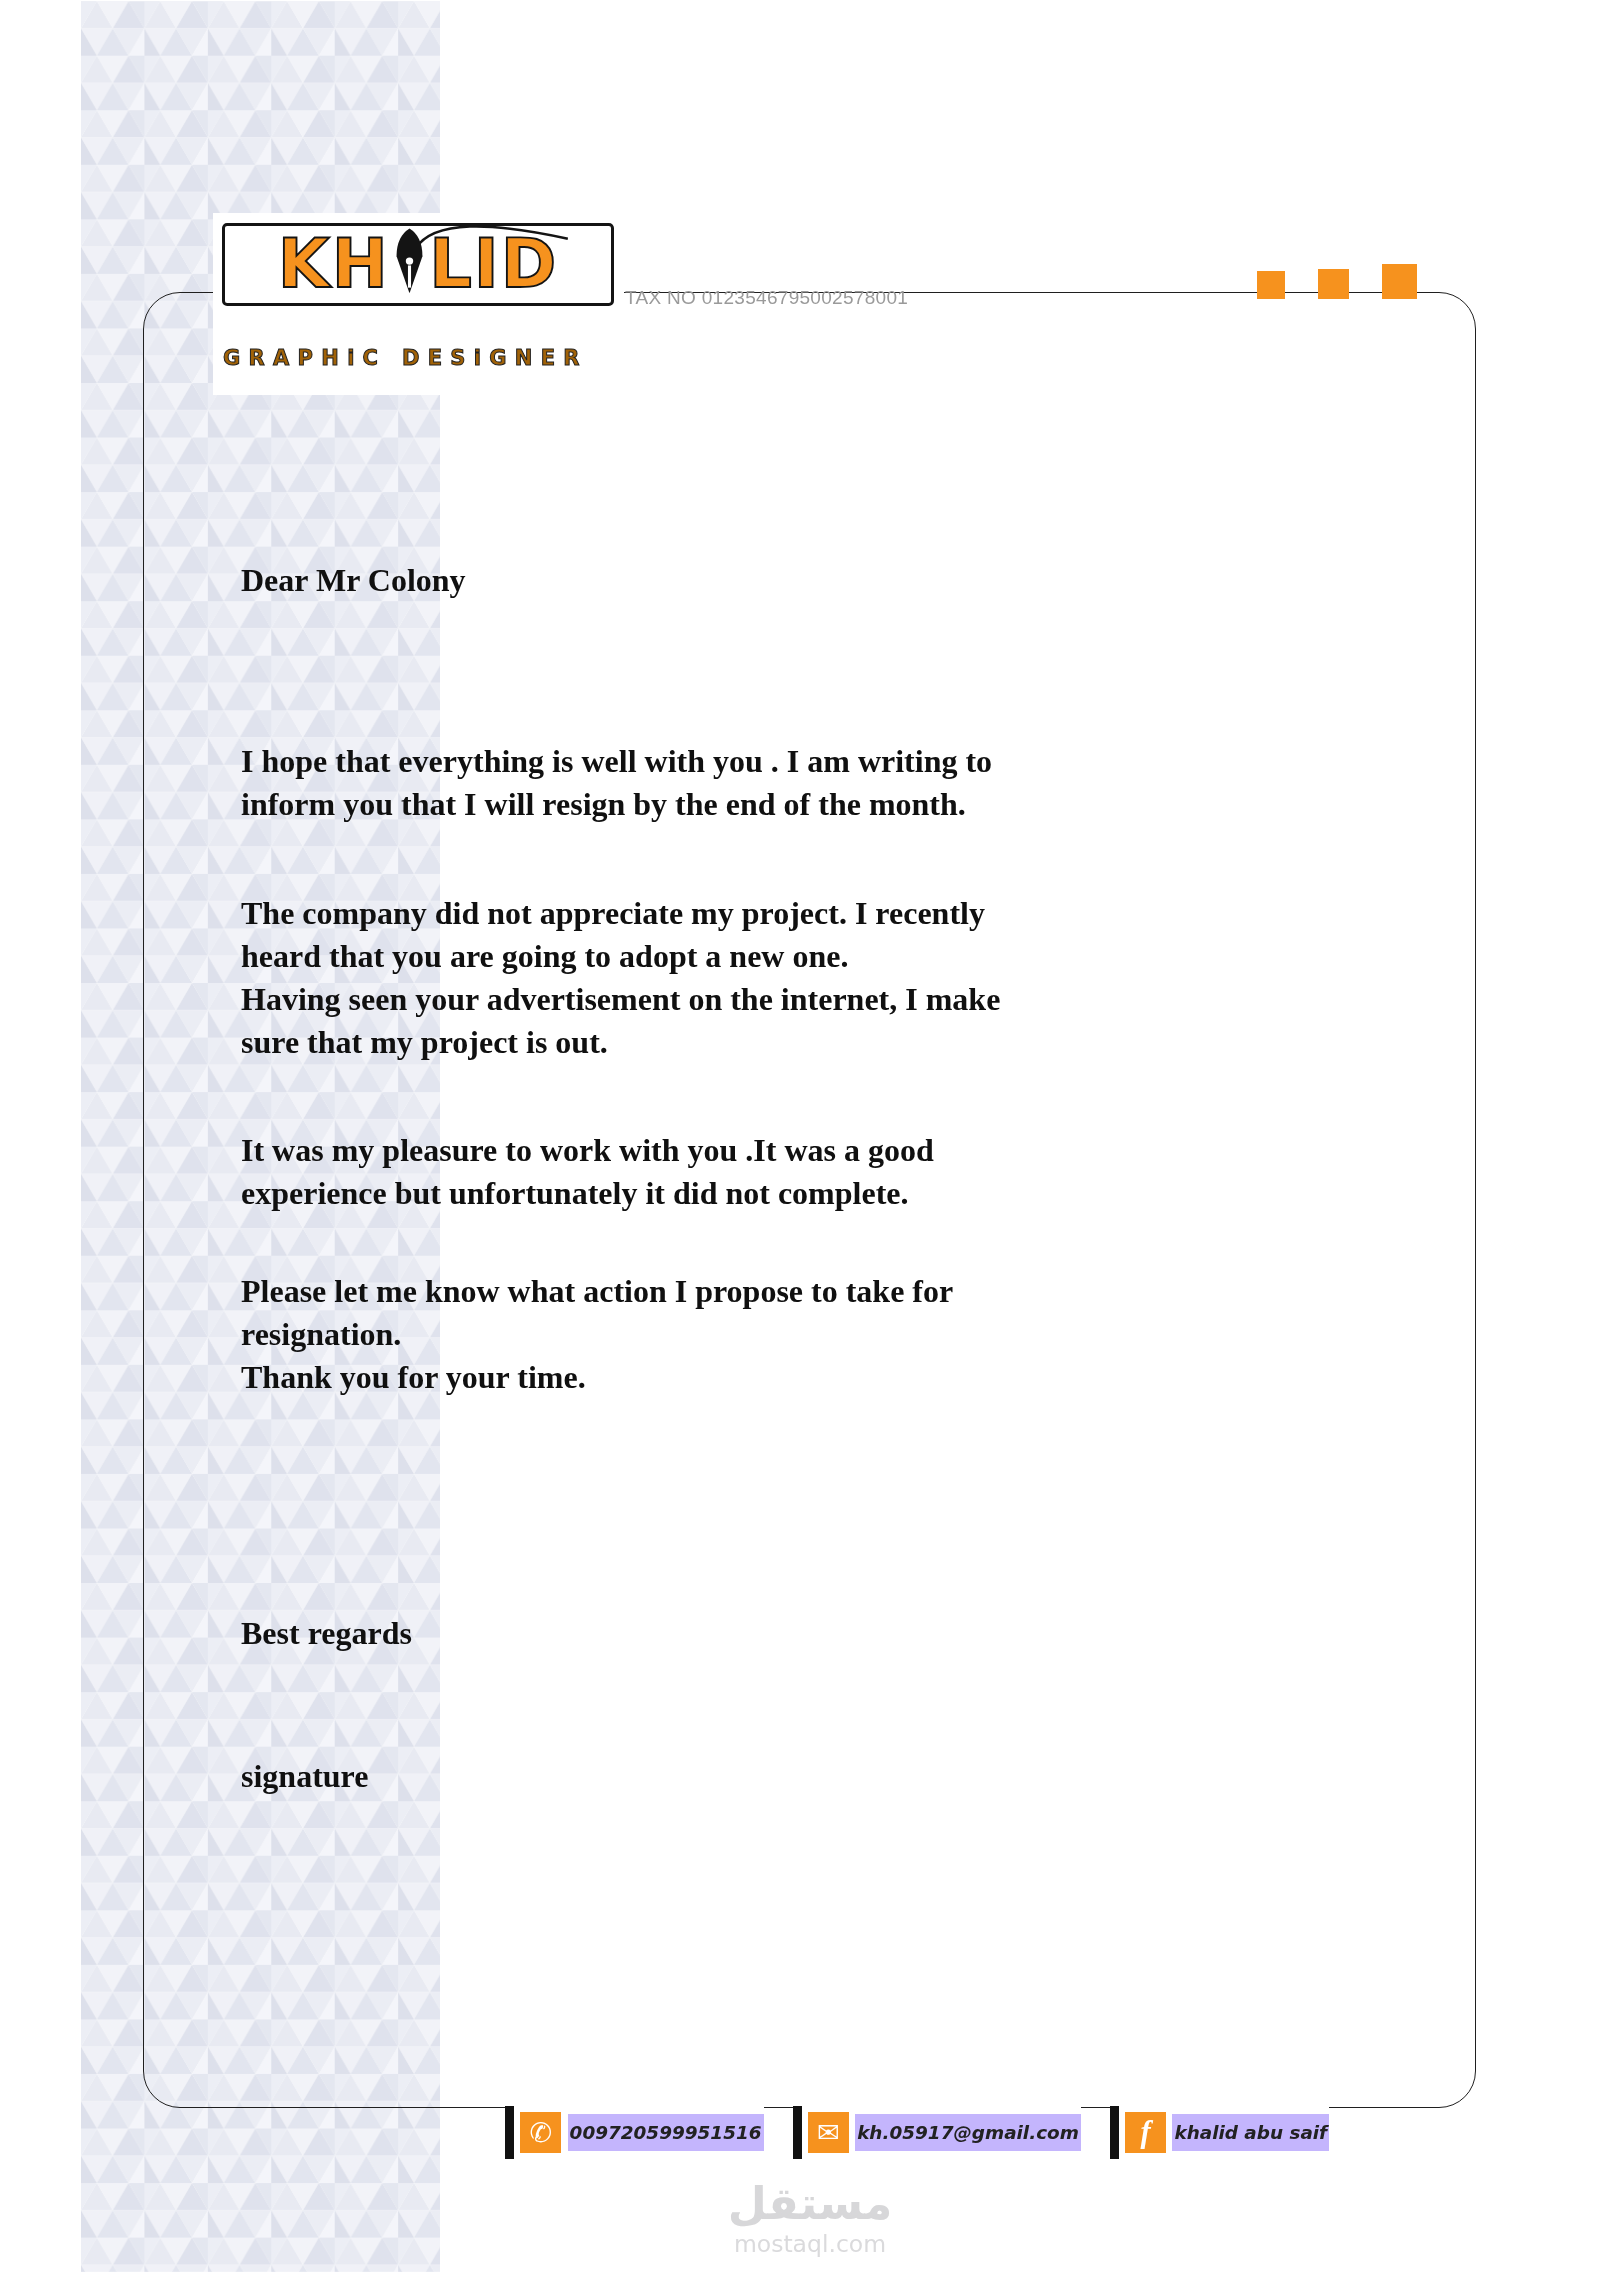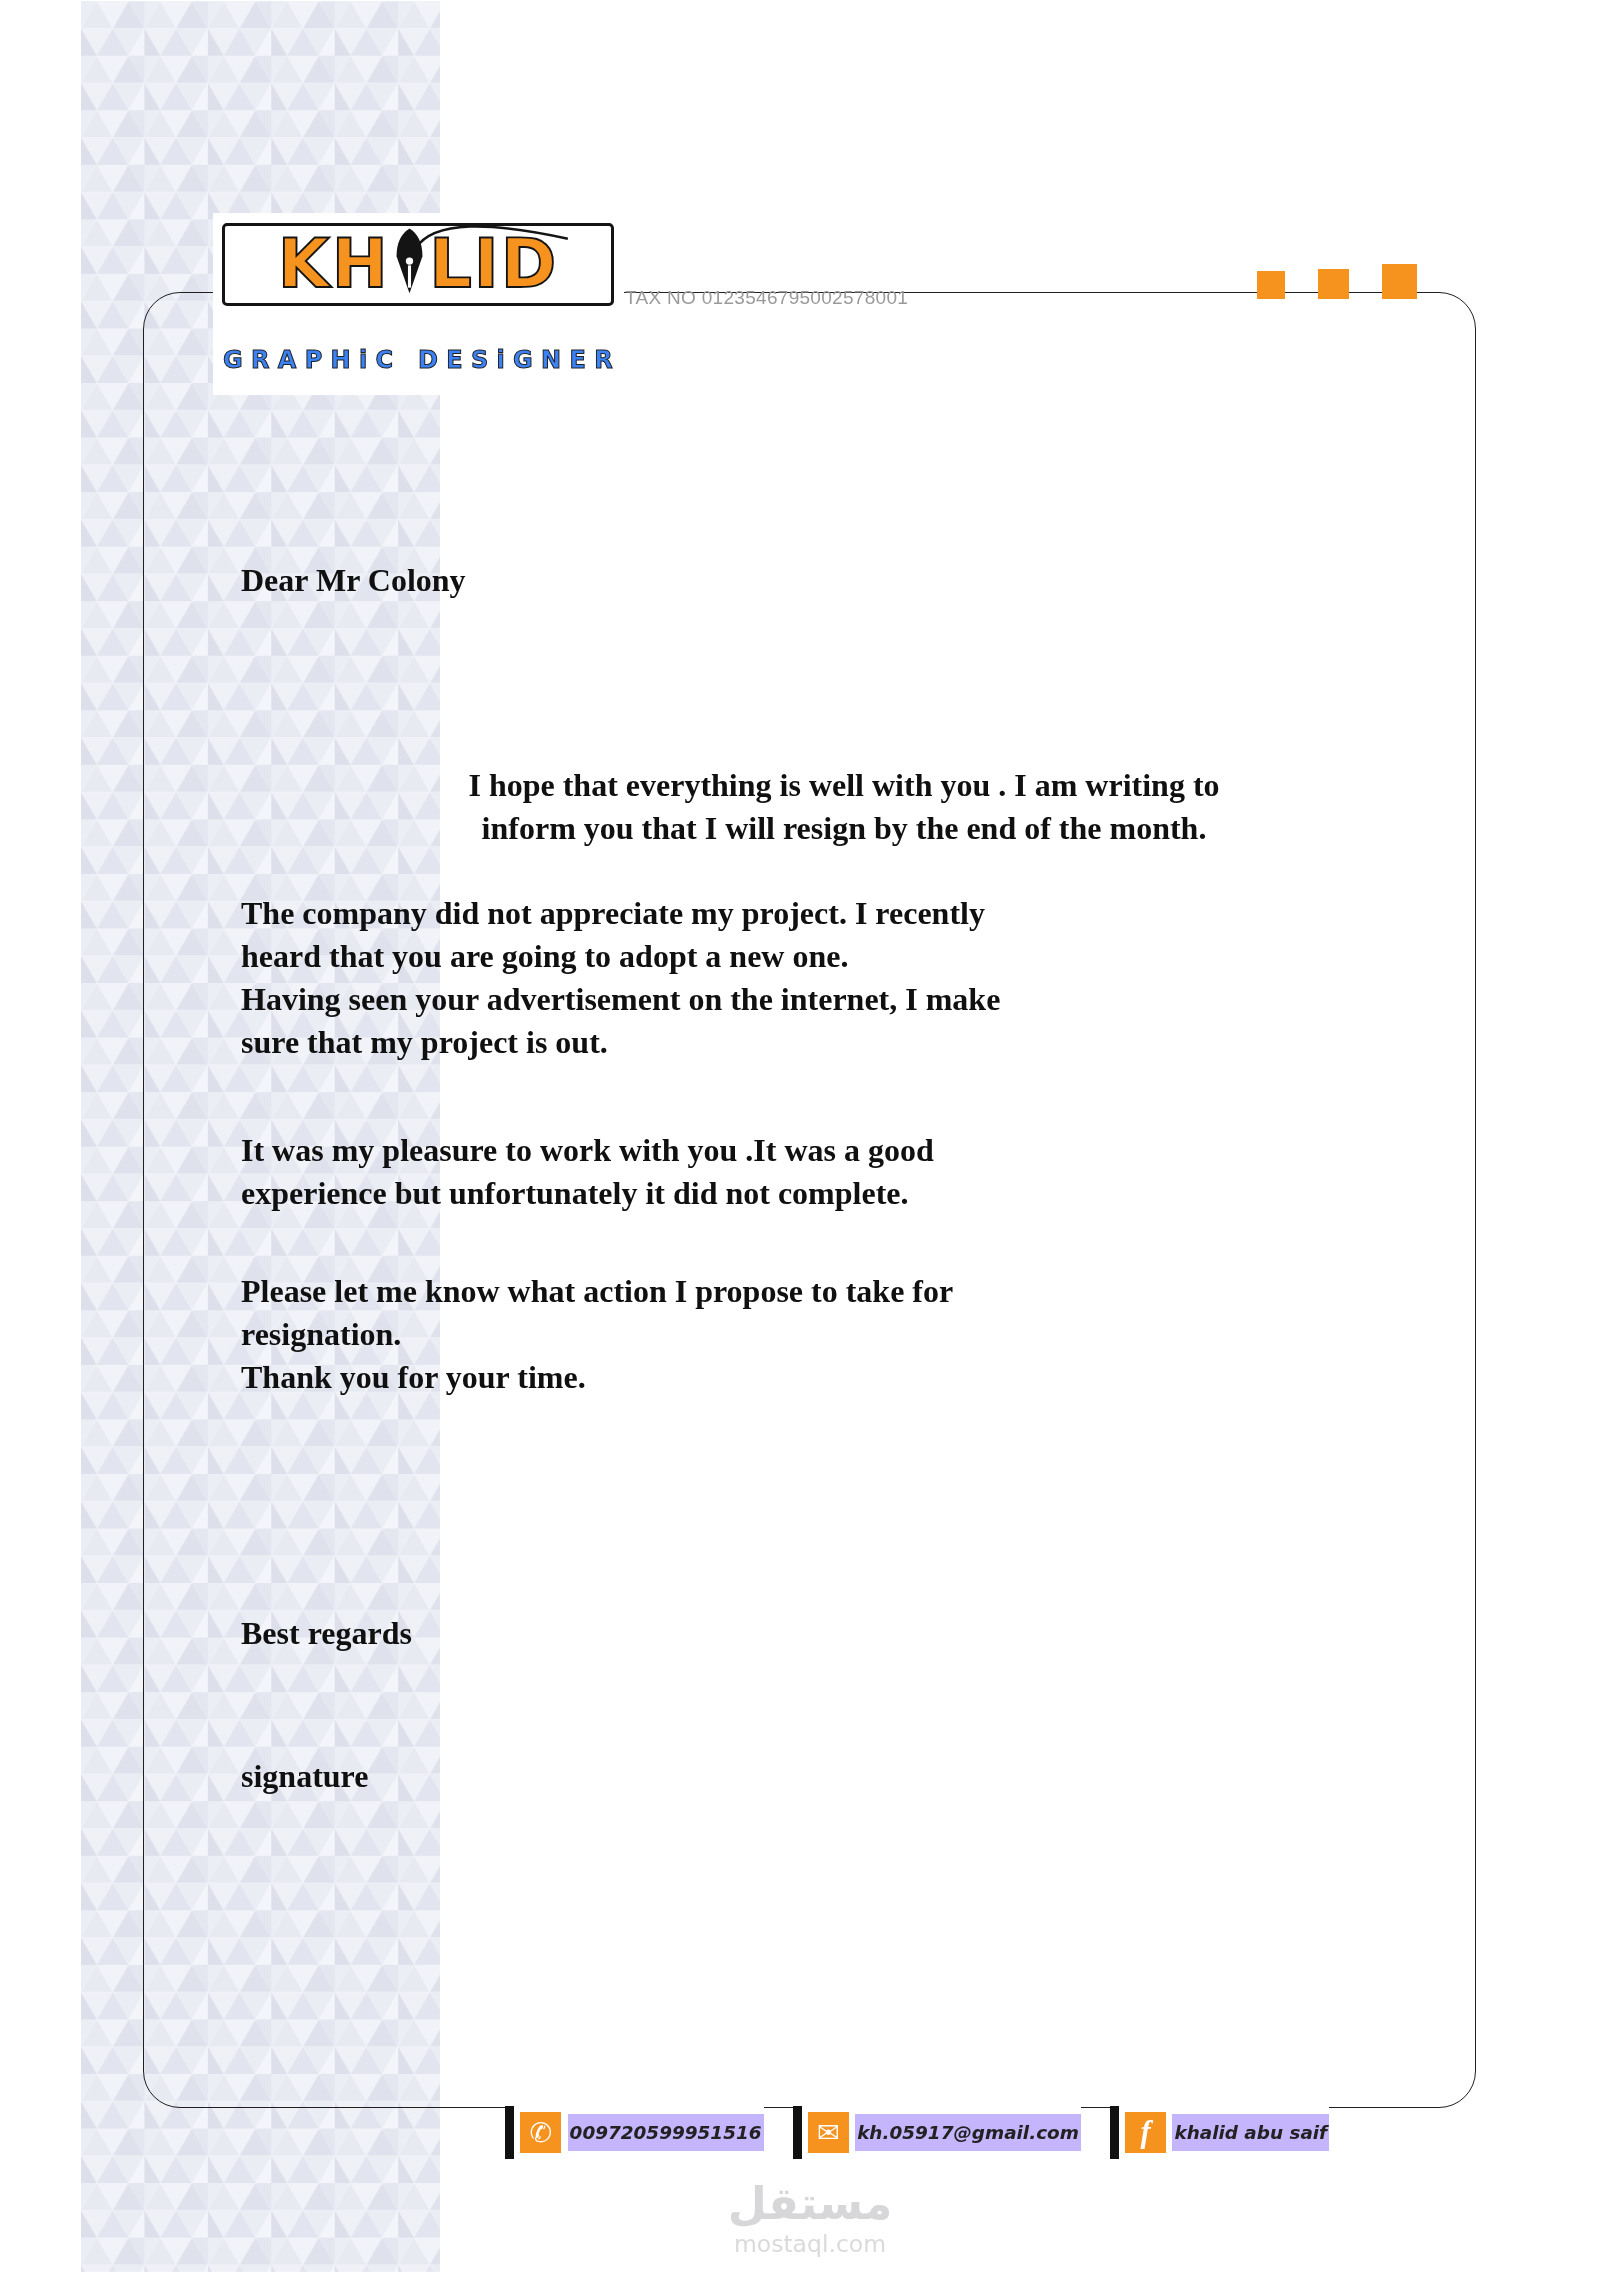--- a/index.html
+++ b/index.html
@@ -24,21 +24,21 @@
     display:flex; align-items:center; justify-content:center;
   }
   .logo-text {
     font-size:67px; font-weight:bold; color:#F6921E; letter-spacing:1.9px;
     -webkit-text-stroke:1.9px #141414; line-height:1; display:flex; align-items:center;
   }
   .logo-nib { margin:0 1.3px; position:relative; top:-3.8px; }
   .logo-wire { position:absolute; left:0; top:-18px; width:386px; height:121px; pointer-events:none; }
   .logo-tagline {
     position:absolute; left:223px; top:346px; width:391px;
-    font-size:24px; font-weight:bold; color:#3b82f6;
+    font-size:21px; font-weight:bold; color:#a16207;
     -webkit-text-stroke:1px #222; letter-spacing:8.3px; white-space:nowrap;
   }
   .tax-no {
     position:absolute; left:625px; top:287px;
     font-size:19px; color:#9a9a9a; letter-spacing:0.3px;
     font-family:"Liberation Sans", sans-serif;
   }
   .decor-squares {
     position:absolute; left:1257px; top:264px; display:flex; align-items:flex-end; gap:33px;
   }
@@ -47,21 +47,21 @@
   .sq2 { width:30.5px; height:30.5px; }
   .sq3 { width:35px; height:35px; }
   .letter { position:absolute; left:241px; top:0; width:1206px; color:#101010; }
   .letter p, .letter .line {
     position:absolute; left:0; width:1206px;
     font-size:32px; font-weight:bold; line-height:43px;
     white-space:pre-line;
     font-family:Liberation Serif, serif;
   }
   .salutation   { top:559px;  }
-  .para-0       { top:764px;text-align:center; }
+  .para-0       { top:740px; }
   .para-1       { top:892px; }
   .para-2       { top:1129px; }
   .para-3       { top:1270px; }
   .closing      { top:1612px; }
   .signature    { top:1755px; }
   .contact-bar {
     position:absolute; left:505px; top:2106px;
     display:flex; align-items:center; gap:29px;
   }
   .contact-item { display:flex; align-items:center; gap:6.3px; background:#ffffff; }

